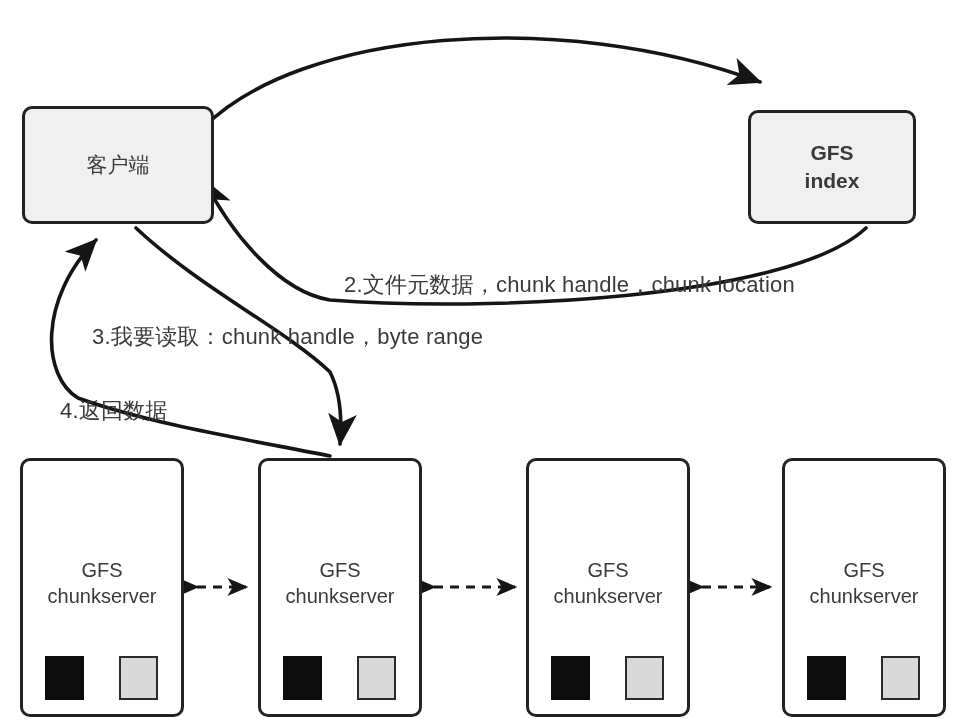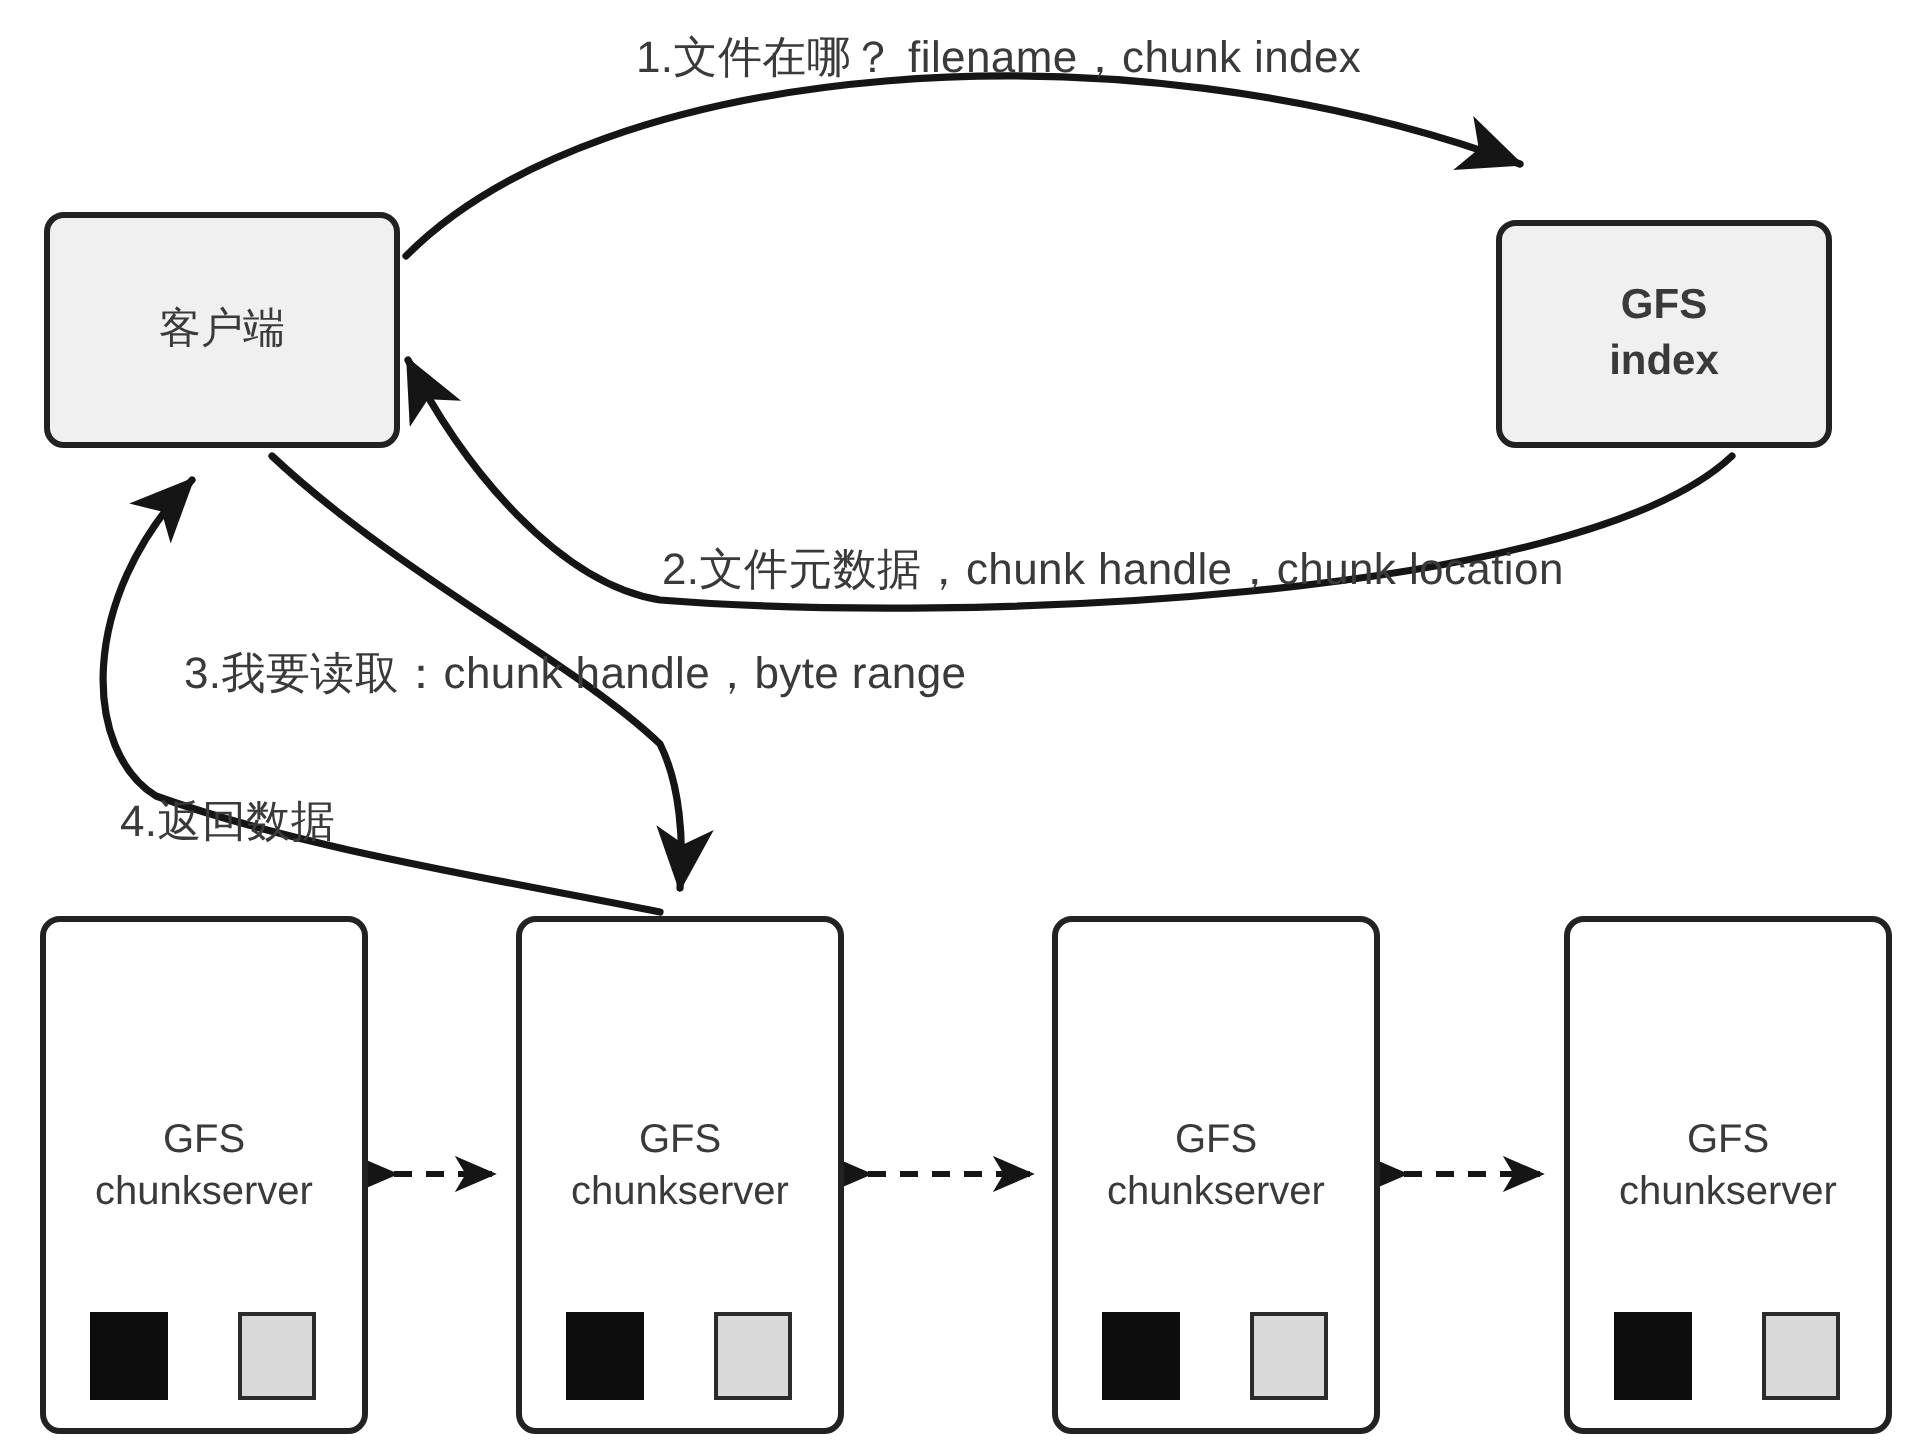--- a/index.html
+++ b/index.html
@@ -34,21 +34,21 @@
     display: flex;
     align-items: center;
     justify-content: center;
     text-align: center;
     color: #3a3a3a;
     line-height: 1.25;
   }
   .node-client {
     left: 22px;
     top: 106px;
-    width: 178px;
+    width: 192px;
     height: 118px;
     background: #f0f0f0;
     font-size: 21px;
   }
   .node-master {
     left: 748px;
     top: 110px;
     width: 168px;
     height: 114px;
     background: #f0f0f0;
@@ -94,21 +94,21 @@
     border: 2px solid #2b2b2b;
   }
   .flow-label {
     position: absolute;
     color: #3a3a3a;
     font-size: 22px;
     white-space: nowrap;
     letter-spacing: 0.2px;
   }
   .lbl-1 { left: 318px; top: 14px; }
-  .lbl-2 { left: 331px; top: 270px; }
+  .lbl-2 { left: 344px; top: 270px; }
   .lbl-3 { left: 92px; top: 322px; text-align: right; }
   .lbl-4 { left: 60px; top: 396px; }
 </style>
 </head>
 <body>
 
 <div id="canvas">
 
   <svg id="wires" viewBox="0 0 964 723">
     <defs>
@@ -179,18 +179,17 @@
 
   <div class="node node-chunk" style="left:782px;">
     <div class="chunk-label">GFS
 chunkserver</div>
     <div class="disks">
       <div class="disk disk-dark"></div>
       <div class="disk disk-light"></div>
     </div>
   </div>
 
-  <div class="flow-label lbl-1">1.文件在哪？ filename，chunk index</div>
   <div class="flow-label lbl-2">2.文件元数据，chunk handle，chunk location</div>
   <div class="flow-label lbl-3">3.我要读取：chunk handle，byte range</div>
   <div class="flow-label lbl-4">4.返回数据</div>
 
 </div>
 
 </body></html>

